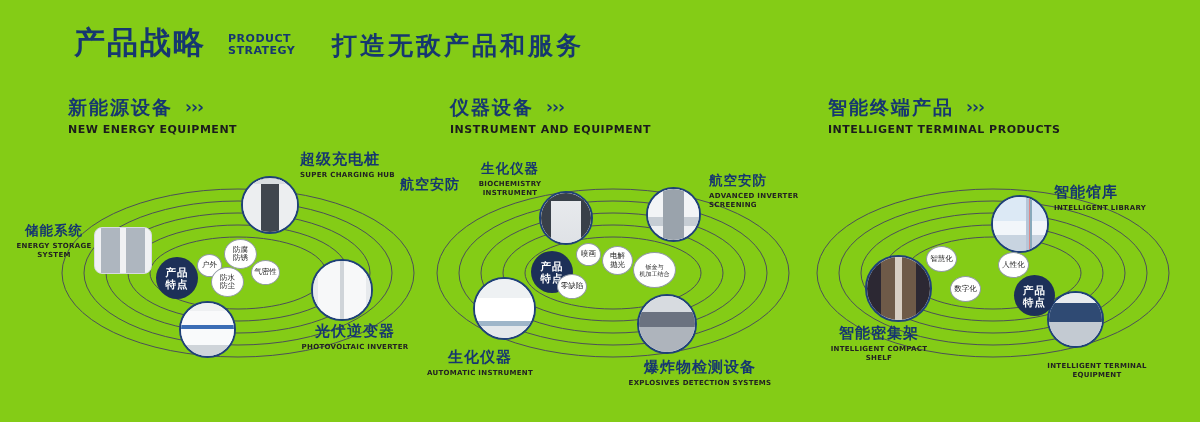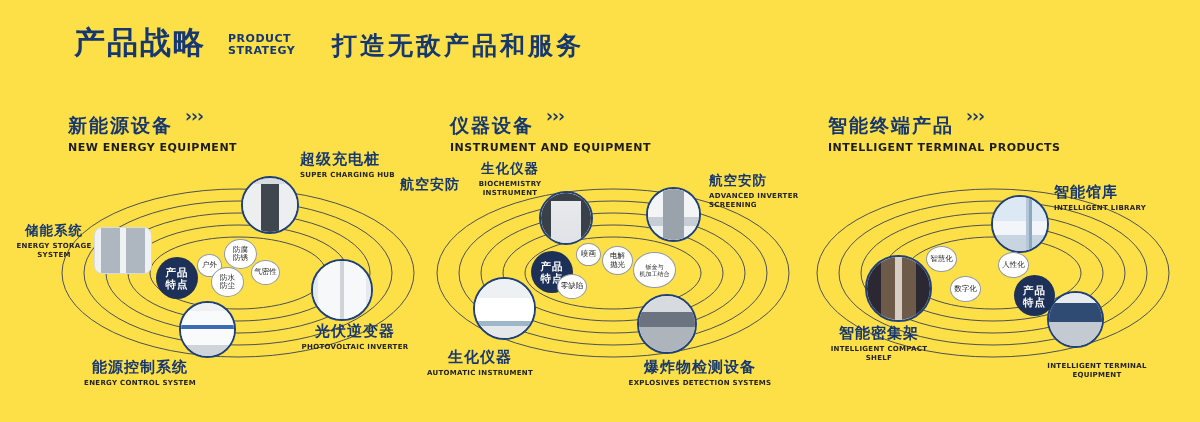--- a/index.html
+++ b/index.html
@@ -1,32 +1,32 @@
 <!DOCTYPE html>
 <html><head>
 <meta charset="utf-8">
 <style>
   * { margin:0; padding:0; box-sizing:border-box; }
   html,body { background:#fff; }
   body { font-family:"DejaVu Sans","Liberation Sans",sans-serif; }
-  .canvas { position:relative; width:1200px; height:422px; background:#fde047; overflow:hidden; }
+  .canvas { position:relative; width:1200px; height:422px; background:#84cc16; overflow:hidden; }
 
   
   .hdr-cn  { position:absolute; left:74px;  top:22px;  font-size:31px; font-weight:800; color:#16376f; letter-spacing:2px; }
   .hdr-en  { position:absolute; left:228px; top:33px;  font-size:11px; font-weight:700; color:#16376f; line-height:12px; letter-spacing:.5px; display:flex; flex-direction:column; }
   .hdr-sub { position:absolute; left:332px; top:29px;  font-size:25px; font-weight:800; color:#16376f; letter-spacing:3px; }
 
   
   .sec { position:absolute; inset:0; }
   .sec-head { position:absolute; }
   .sh1 { left:68px;  top:95px; }
   .sh2 { left:450px; top:95px; }
   .sh3 { left:828px; top:95px; }
   .sec-title-row { display:flex; align-items:center; gap:12px; }
-  .sec-title { font-size:19px; font-weight:800; color:#16376f; letter-spacing:2px;margin-top:18px; }
+  .sec-title { font-size:19px; font-weight:800; color:#16376f; letter-spacing:2px; }
   .chevrons  { font-size:17px; font-weight:800; color:#16376f; letter-spacing:-1px; transform:translateY(-1px); }
   .sec-sub   { font-size:11px; font-weight:700; color:#1c1c1c; letter-spacing:.5px; margin-top:2px; }
 
   
   .orbits { position:absolute; width:372px; height:182px; }
   .orbits ellipse { fill:none; stroke:#4c5058; stroke-width:1; }
   .o1 { left:52px;  top:182px; }
   .o2 { left:427px; top:182px; }
   .o3 { left:807px; top:182px; }
 
@@ -155,24 +155,20 @@
         <div class="ph ph-inverter"></div>
       </div>
     <div class="p-label s1-lbl-inverter">
       <span class="cn">光伏逆变器</span>
       <span class="en">PHOTOVOLTAIC INVERTER</span>
     </div>
 
     <div class="p-circle s1-c-control">
         <div class="ph ph-control"></div>
       </div>
-    <div class="p-label s1-lbl-control">
-      <span class="cn">能源控制系统</span>
-      <span class="en">ENERGY CONTROL SYSTEM</span>
-    </div>
 
     <div class="badge bd1">
       <span>产品</span>
       <span>特点</span>
     </div>
 
     <div class="bubble s1-b0">
         <span>户外</span>
       </div>
     <div class="bubble s1-b1">

